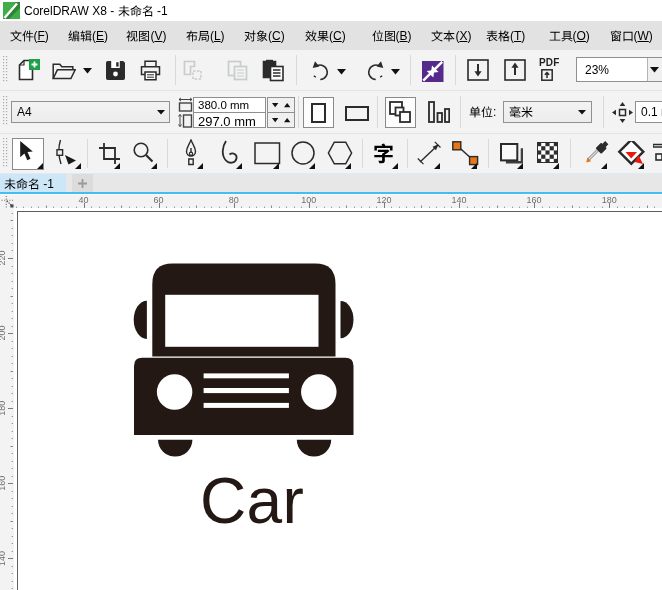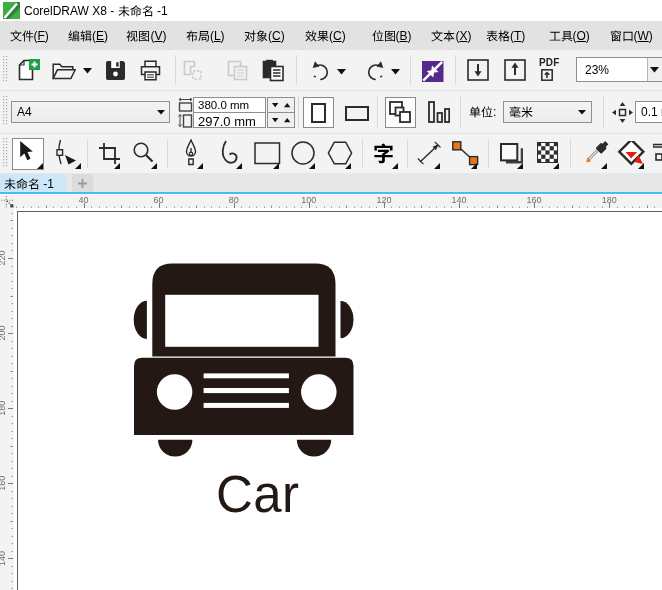--- a/index.html
+++ b/index.html
@@ -730,13 +730,13 @@
 <rect x="165.2" y="294.8" width="153.3" height="52" fill="#fff"></rect>
 <path d="M134.0 434.9 V366 Q134.0 357.8 142.2 357.8 H345.3 Q353.5 357.8 353.5 366 V434.9 Z" fill="#231814"></path>
 <circle cx="174.6" cy="392" r="17.75" fill="#fff"></circle>
 <circle cx="318.8" cy="392" r="17.75" fill="#fff"></circle>
 <rect x="203.6" y="373.4" width="85.3" height="4.9" fill="#fff"></rect>
 <rect x="203.6" y="388.0" width="85.3" height="5.1" fill="#fff"></rect>
 <rect x="203.6" y="402.9" width="85.3" height="5.0" fill="#fff"></rect>
 <path d="M158 439.7 A 17.2 16.9 0 0 0 192.4 439.7 Z" fill="#231814"></path>
 <path d="M296.8 439.7 A 17.2 16.9 0 0 0 331.2 439.7 Z" fill="#231814"></path>
 </svg>
-<div class="abs" style="left:216px;top:469px;font-size:51px;color:#231814;line-height:1;letter-spacing:0.4px">Car</div>
+<div class="abs" style="left:200px;top:469px;font-size:64px;color:#231814;line-height:1;letter-spacing:0.4px">Car</div>
 </div>
 </body></html>

